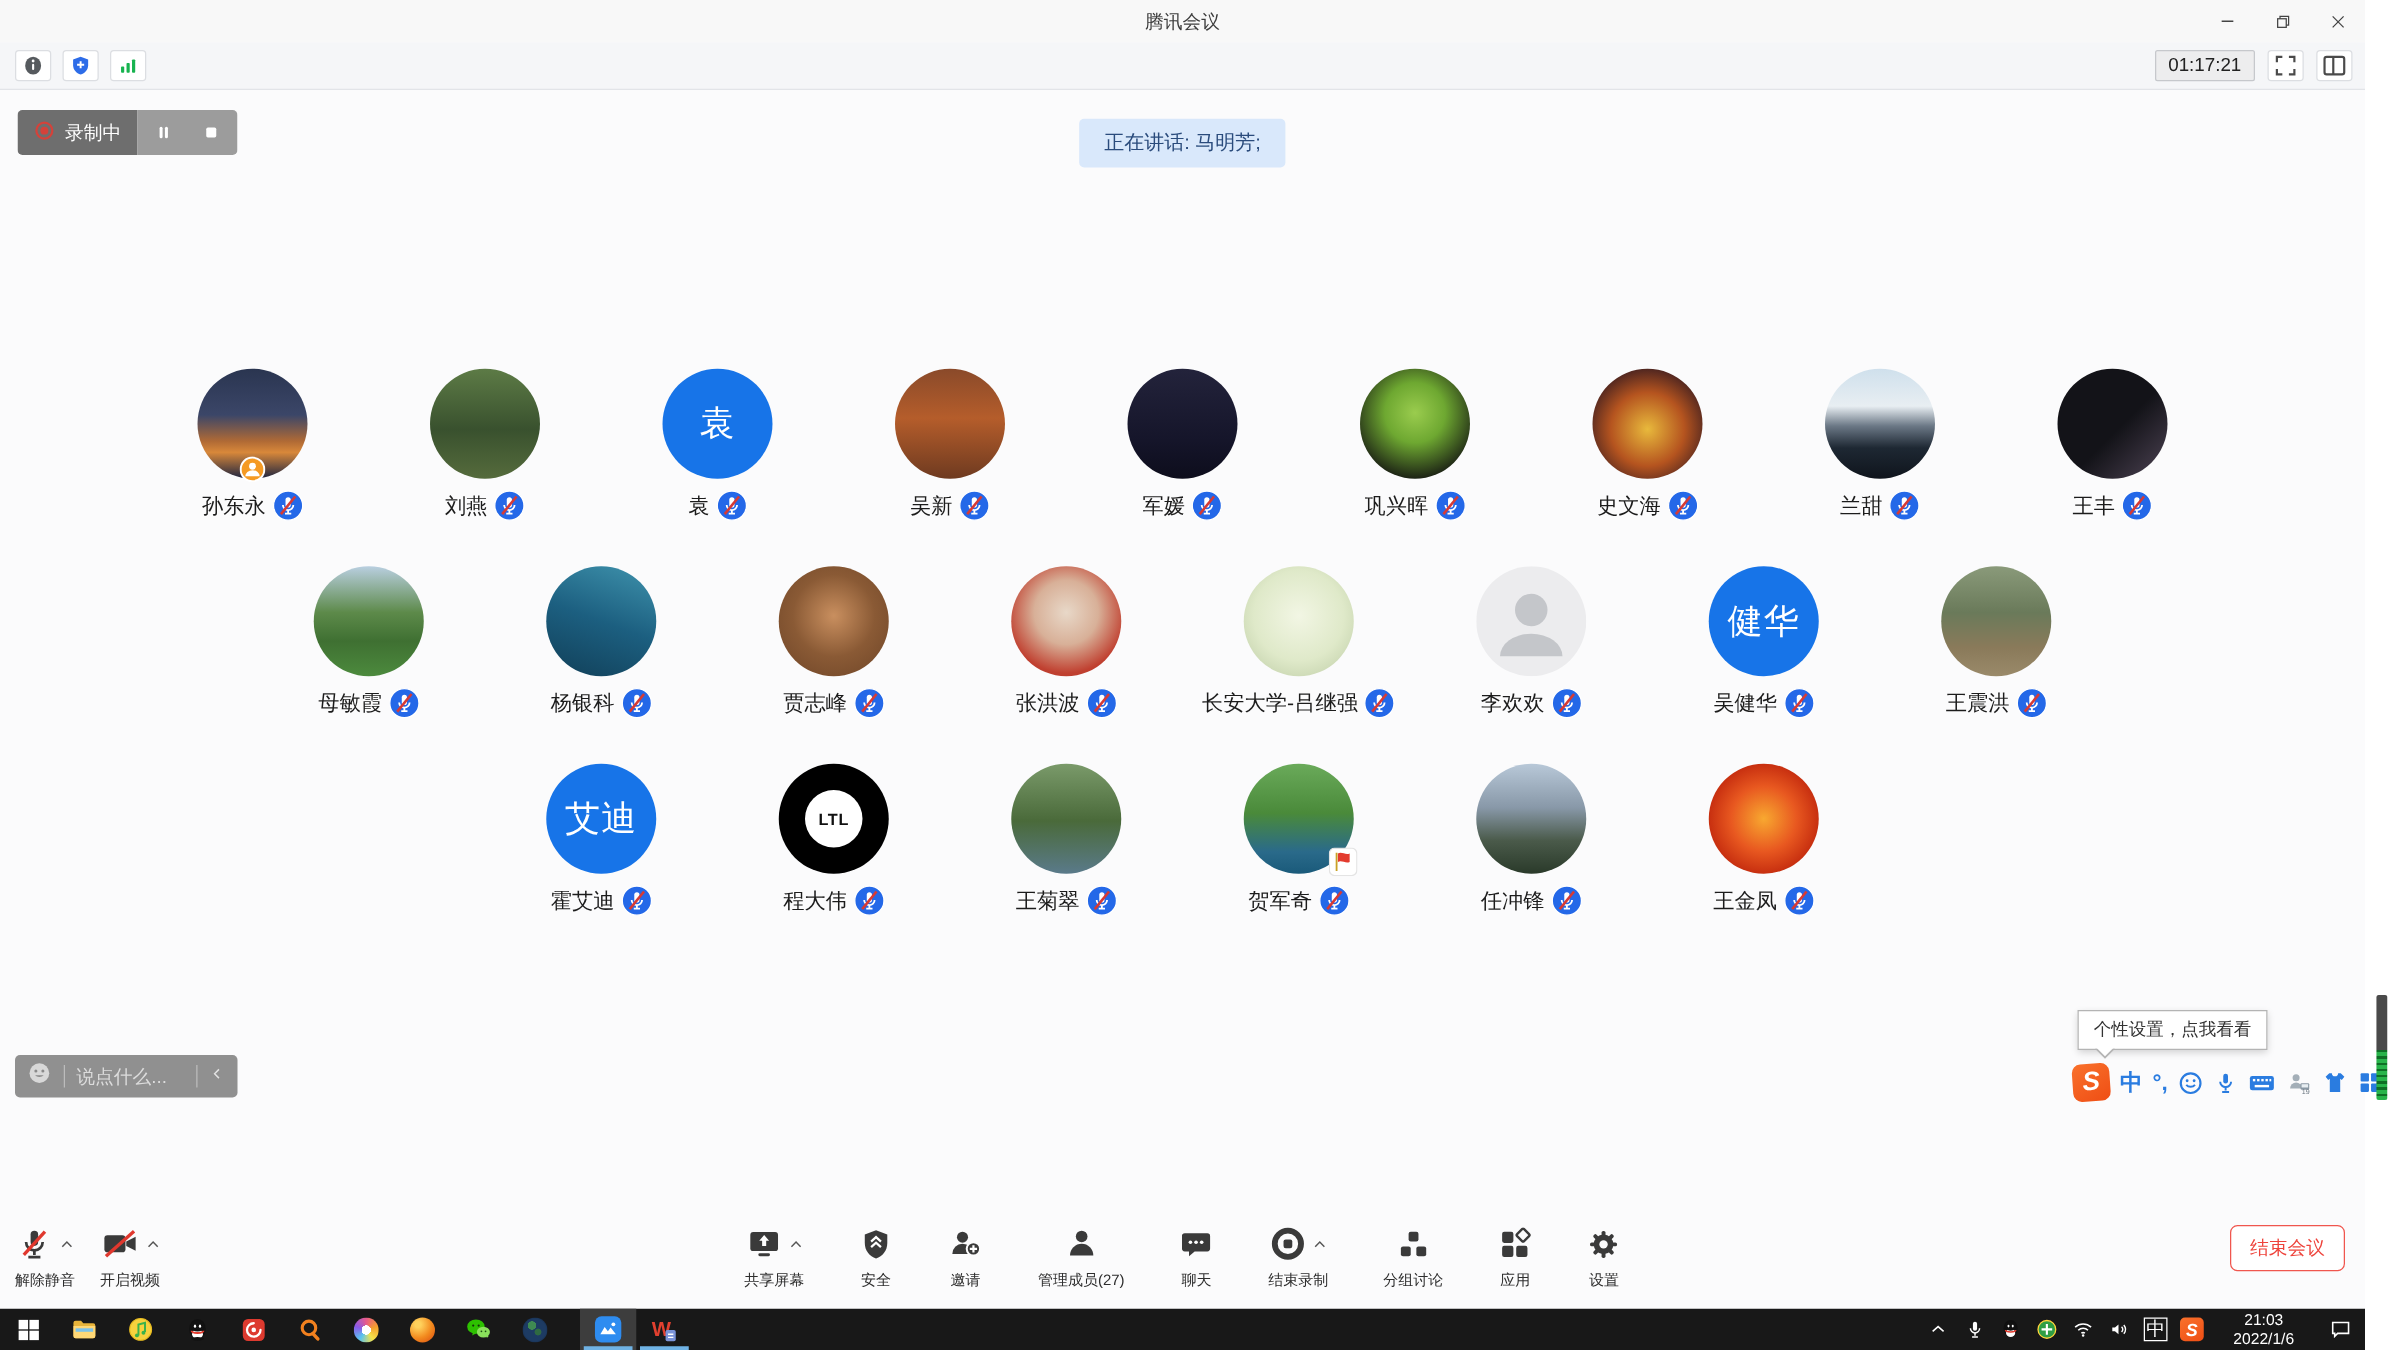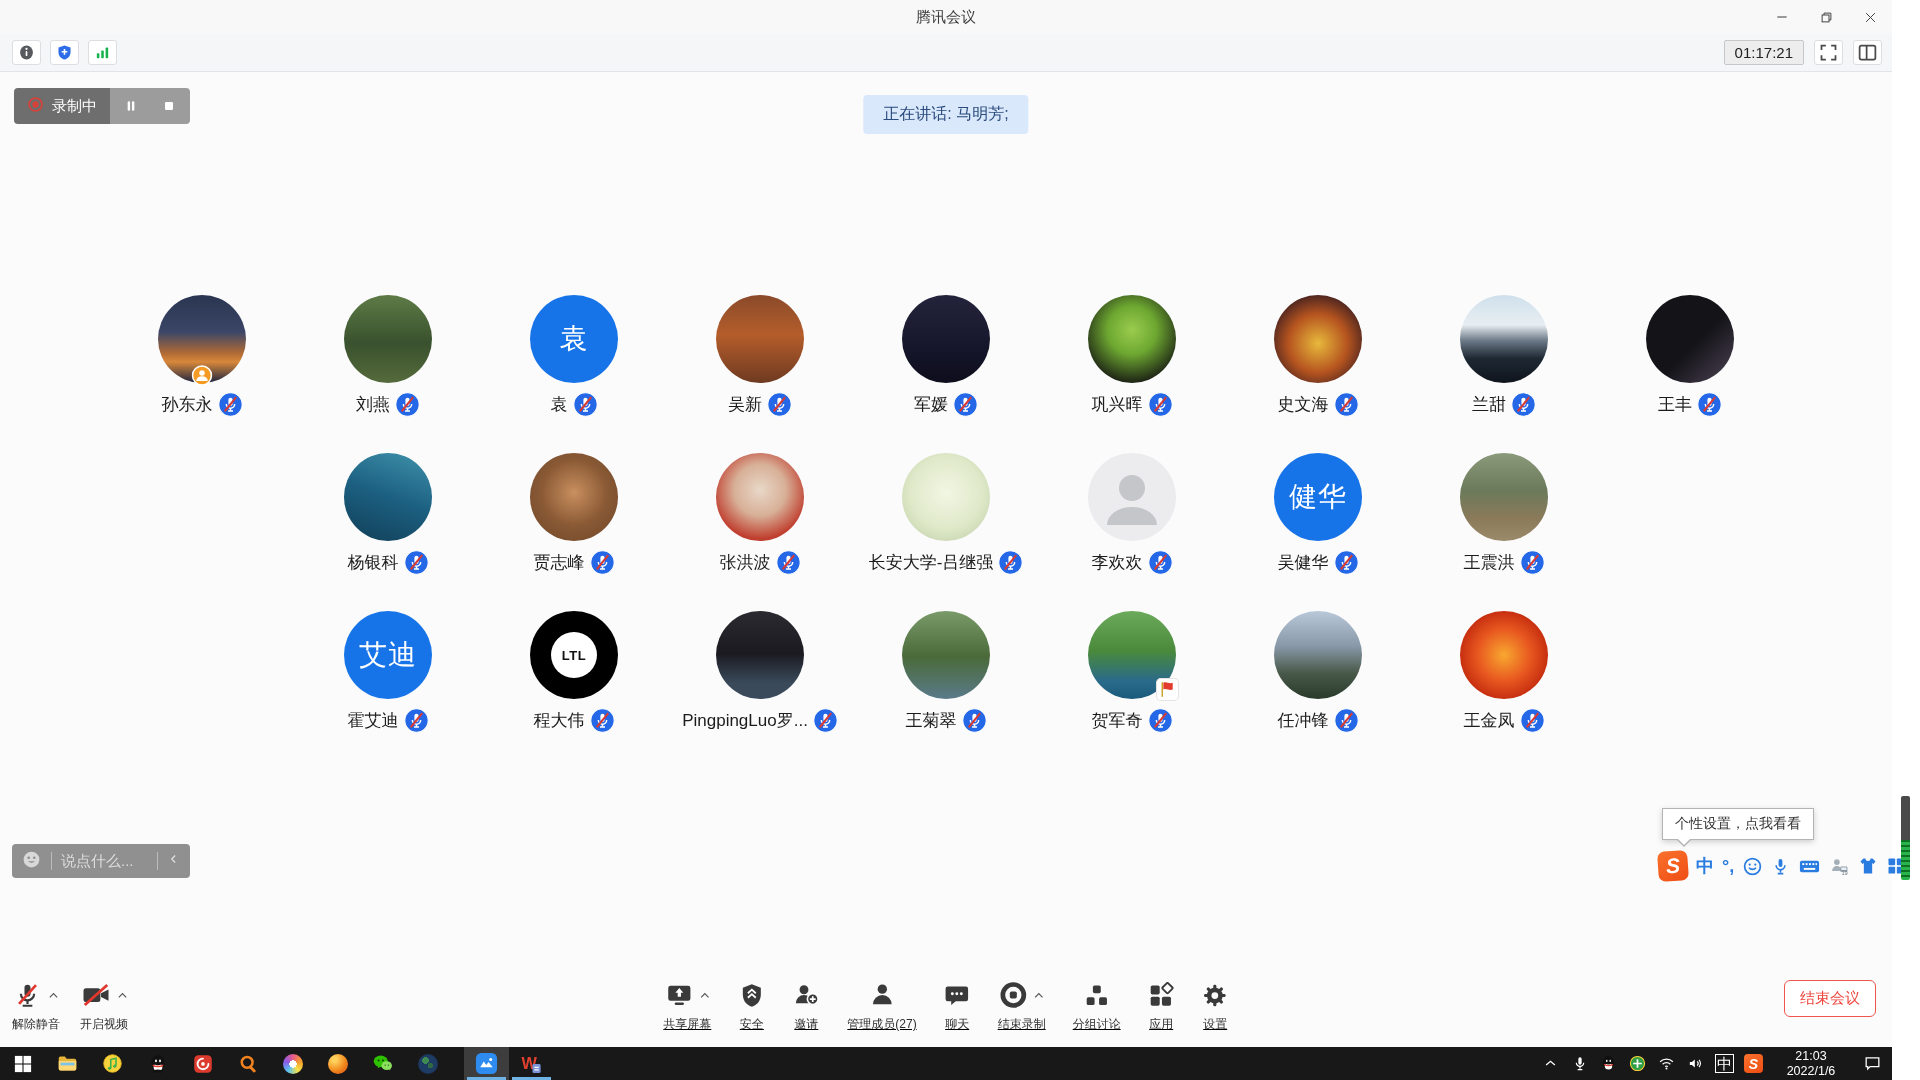--- a/index.html
+++ b/index.html
@@ -72,21 +72,21 @@
   .sg { width:30px; height:30px; border-radius:7px; background:linear-gradient(150deg,#f9712c,#ef4e14);
     color:#fff; font-weight:bold; font-style:italic; font-size:21px; display:flex; align-items:center;
     justify-content:center; transform:rotate(-4deg); }
   .imtxt { color:#2a7ce0; font-size:18px; font-weight:bold; }
   .vol-bar { position:absolute; left:1901px; top:724px; width:9px; height:84px; border-radius:2px; overflow:hidden; }
   .vol-top { height:52%; background:#4a4a4a; }
   .vol-bot { height:48%; background:repeating-linear-gradient(0deg,#28b44a 0 3px,#0e6f25 3px 5px); }
 
   
   .ctl-left { position:absolute; left:12px; bottom:14px; display:flex; gap:20px; }
-  .ctl-center { position:absolute; bottom:14px; left:50%; transform:translateX(-50%); display:flex; gap:27px;text-decoration:underline; }
+  .ctl-center { position:absolute; bottom:14px; left:50%; transform:translateX(-50%); display:flex; gap:44px; }
   .ctl { display:flex; flex-direction:column; align-items:center; cursor:pointer; }
   .ctl-top { height:32px; display:flex; align-items:center; }
   .ctl-label { font-size:12px; color:#2e2e2e; margin-top:5px; white-space:nowrap; }
   .chev { margin-left:6px; cursor:pointer; display:flex; }
   .end-btn { position:absolute; right:16px; bottom:30px; background:#fff; border:1.5px solid #f0564e;
     color:#ee443c; font-size:15px; padding:8px 15px; border-radius:6px; cursor:pointer; }
 
   
   .taskbar { position:absolute; bottom:0; left:0; right:0; height:33px; background:#181818;
     display:flex; align-items:stretch; }
@@ -380,20 +380,35 @@
                   <rect x="10" y="5.5" width="4" height="8" rx="2" fill="#fff"></rect>
                   <path d="M8 11.5a4 4 0 0 0 8 0" stroke="#fff" stroke-width="1.4" fill="none"></path>
                   <path d="M12 15.5v2M9.6 18.2h4.8" stroke="#fff" stroke-width="1.4"></path>
                   <path d="M6.5 18.5L17.5 5" stroke="#d63a35" stroke-width="2"></path>
                 </svg>
               </span>
             </div>
   </div>
 </div>
         <div class="p-row">
+  <div class="cell">
+    <div class="avatar" style="background: linear-gradient(rgb(185, 207, 224) 0%, rgb(93, 138, 74) 42%, rgb(63, 112, 50) 68%, rgb(76, 138, 61) 100%);"></div>
+    <div class="name-row">
+      <span class="p-name">母敏霞</span>
+    <span class="ic" style="display:flex;align-items:center;">
+                <svg viewBox="0 0 24 24" class="pmic">
+                  <circle cx="12" cy="12" r="11.2" fill="#2468e8" stroke="#fff" stroke-width="1"></circle>
+                  <rect x="10" y="5.5" width="4" height="8" rx="2" fill="#fff"></rect>
+                  <path d="M8 11.5a4 4 0 0 0 8 0" stroke="#fff" stroke-width="1.4" fill="none"></path>
+                  <path d="M12 15.5v2M9.6 18.2h4.8" stroke="#fff" stroke-width="1.4"></path>
+                  <path d="M6.5 18.5L17.5 5" stroke="#d63a35" stroke-width="2"></path>
+                </svg>
+              </span>
+            </div>
+  </div>
 
   <div class="cell">
     <div class="avatar" style="background: linear-gradient(200deg, rgb(63, 147, 173) 0%, rgb(28, 95, 128) 50%, rgb(17, 63, 88) 100%);"></div>
     <div class="name-row">
       <span class="p-name">杨银科</span>
     <span class="ic" style="display:flex;align-items:center;">
                 <svg viewBox="0 0 24 24" class="pmic">
                   <circle cx="12" cy="12" r="11.2" fill="#2468e8" stroke="#fff" stroke-width="1"></circle>
                   <rect x="10" y="5.5" width="4" height="8" rx="2" fill="#fff"></rect>
                   <path d="M8 11.5a4 4 0 0 0 8 0" stroke="#fff" stroke-width="1.4" fill="none"></path>
@@ -543,35 +558,20 @@
                   <circle cx="12" cy="12" r="11.2" fill="#2468e8" stroke="#fff" stroke-width="1"></circle>
                   <rect x="10" y="5.5" width="4" height="8" rx="2" fill="#fff"></rect>
                   <path d="M8 11.5a4 4 0 0 0 8 0" stroke="#fff" stroke-width="1.4" fill="none"></path>
                   <path d="M12 15.5v2M9.6 18.2h4.8" stroke="#fff" stroke-width="1.4"></path>
                   <path d="M6.5 18.5L17.5 5" stroke="#d63a35" stroke-width="2"></path>
                 </svg>
               </span>
             </div>
   </div>
 
-  <div class="cell">
-    <div class="avatar" style="background: linear-gradient(rgb(42, 42, 48) 0%, rgb(26, 26, 32) 48%, rgb(58, 74, 90) 82%);"></div>
-    <div class="name-row">
-      <span class="p-name">PingpingLuo罗...</span>
-    <span class="ic" style="display:flex;align-items:center;">
-                <svg viewBox="0 0 24 24" class="pmic">
-                  <circle cx="12" cy="12" r="11.2" fill="#2468e8" stroke="#fff" stroke-width="1"></circle>
-                  <rect x="10" y="5.5" width="4" height="8" rx="2" fill="#fff"></rect>
-                  <path d="M8 11.5a4 4 0 0 0 8 0" stroke="#fff" stroke-width="1.4" fill="none"></path>
-                  <path d="M12 15.5v2M9.6 18.2h4.8" stroke="#fff" stroke-width="1.4"></path>
-                  <path d="M6.5 18.5L17.5 5" stroke="#d63a35" stroke-width="2"></path>
-                </svg>
-              </span>
-            </div>
-  </div>
 
   <div class="cell">
     <div class="avatar" style="background: linear-gradient(rgb(122, 154, 106) 0%, rgb(74, 106, 58) 52%, rgb(90, 122, 138) 100%);"></div>
     <div class="name-row">
       <span class="p-name">王菊翠</span>
     <span class="ic" style="display:flex;align-items:center;">
                 <svg viewBox="0 0 24 24" class="pmic">
                   <circle cx="12" cy="12" r="11.2" fill="#2468e8" stroke="#fff" stroke-width="1"></circle>
                   <rect x="10" y="5.5" width="4" height="8" rx="2" fill="#fff"></rect>
                   <path d="M8 11.5a4 4 0 0 0 8 0" stroke="#fff" stroke-width="1.4" fill="none"></path>

